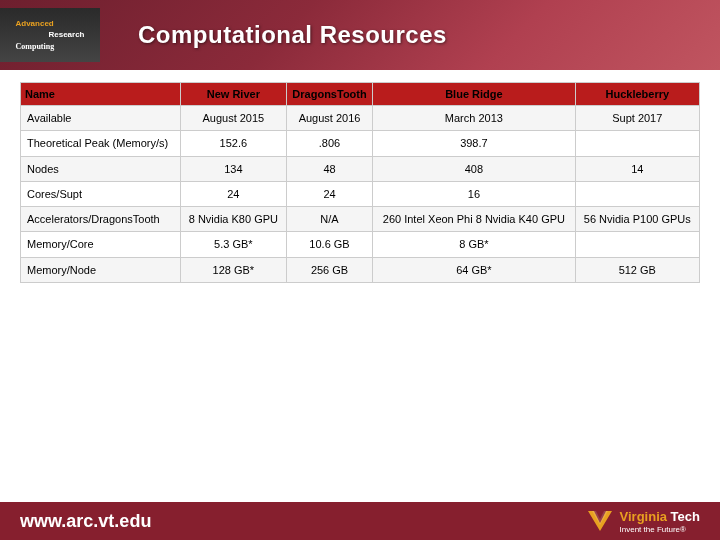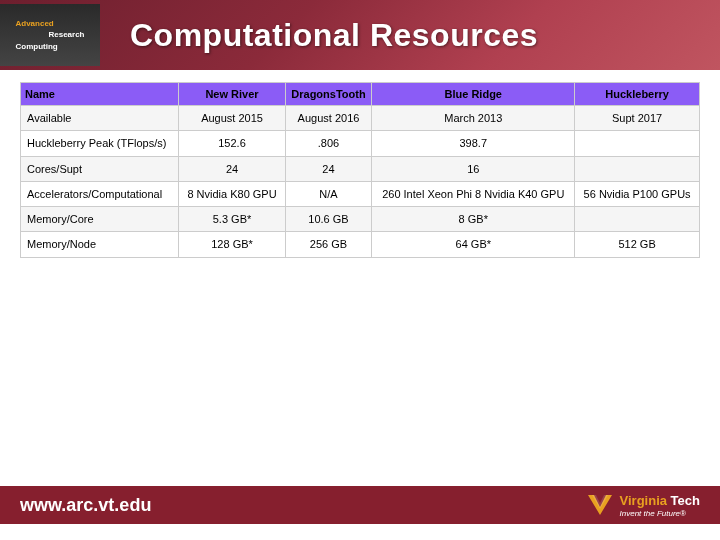--- a/index.html
+++ b/index.html
@@ -18,21 +18,21 @@
       width: 720px;
       height: 70px;
       background: linear-gradient(135deg, #6d1f2e 0%, #8b2a3a 40%, #b04050 70%, #c05560 100%);
       display: flex;
       align-items: center;
       overflow: hidden;
     }
 
     .header-logo-area {
       width: 100px;
-      height: 62px;
+      height: 54px;
       background: linear-gradient(180deg, #2a2a2a 0%, #444 100%);
       display: flex;
       flex-direction: column;
       align-items: center;
       justify-content: center;
       flex-shrink: 0;
     }
 
     .header-logo-text {
       color: #fff;
@@ -46,42 +46,43 @@
     .header-logo-text span {
       display: block;
     }
 
     .header-logo-text .arc-accent {
       color: #e8a020;
     }
 
     .header-title {
       color: #fff;
-      font-size: 32px;
+      font-size: 24px;
       font-weight: bold;
       padding-left: 30px;
       text-shadow: 1px 1px 3px rgba(0,0,0,0.5);
       letter-spacing: 0.5px;
+      margin-left: 8px;
     }
 
     
     .main-content {
       padding: 12px 20px 8px 20px;
       background: #fff;
     }
 
     
     table {
       width: 100%;
       border-collapse: collapse;
       font-size: 11px;
     }
 
     thead th {
-      background: #8b5cf6;
+      background: #b91c1c;
       font-weight: bold;
       text-align: center;
       padding: 5px 4px;
       border: 1px solid #ccc;
       font-size: 11px;
     }
 
     thead th:first-child {
       text-align: left;
     }
@@ -104,21 +105,21 @@
     }
 
     tbody td:first-child {
       text-align: left;
       font-weight: normal;
     }
 
     
     .footer {
       position: absolute;
-      bottom: 16px;
+      bottom: 0;
       left: 0;
       right: 0;
       height: 38px;
       background: #861f2e;
       display: flex;
       align-items: center;
       justify-content: space-between;
       padding: 0 20px;
     }
 
@@ -143,38 +144,37 @@
       color: #e8a020;
     }
 
     .footer-logo-text .vt-white {
       color: #fff;
     }
 
     .footer-logo-tagline {
       color: #fff;
       font-size: 8px;
-      font-style: italic;
       margin-top: 1px;
     }
 
     .vt-logo-mark {
       width: 28px;
       height: 28px;
     }
   </style>
 </head>
 <body>
 
 <div class="header-banner">
   <div class="header-logo-area">
     <div class="header-logo-text">
       <span class="arc-accent">Advanced</span>
       <span style="color:#fff;padding-left:33px;">Research</span>
-      <span style="color:#fff;">Computing</span>
+      <span style="color:#fff;font-family:Liberation Serif, serif;">Computing</span>
     </div>
   </div>
   <div class="header-title">Computational Resources</div>
 </div>
 
 <div class="main-content">
   <table>
     <thead>
       <tr>
         <th>Name</th>
@@ -186,35 +186,42 @@
     </thead>
     <tbody id="table-body">
         <tr>
           <td>Available</td>
           <td>August 2015</td>
           <td>August 2016</td>
           <td>March 2013</td>
           <td>Supt 2017</td>
         </tr>
         <tr>
-          <td>Huckleberry Peak (TFlops/s)</td>
+          <td>Theoretical Peak (Memory/s)</td>
           <td>152.6</td>
           <td>.806</td>
           <td>398.7</td>
           <td></td>
+        </tr>
+        <tr>
+          <td>Nodes</td>
+          <td>134</td>
+          <td>48</td>
+          <td>408</td>
+          <td>14</td>
         </tr>
         <tr>
           <td>Cores/Supt</td>
           <td>24</td>
           <td>24</td>
           <td>16</td>
           <td></td>
         </tr>
         <tr>
-          <td>Accelerators/Computational</td>
+          <td>Accelerators/DragonsTooth</td>
           <td>8 Nvidia K80 GPU</td>
           <td>N/A</td>
           <td>260 Intel Xeon Phi 8 Nvidia K40 GPU</td>
           <td>56 Nvidia P100 GPUs</td>
         </tr>
         <tr>
           <td>Memory/Core</td>
           <td>5.3 GB*</td>
           <td>10.6 GB</td>
           <td>8 GB*</td>

